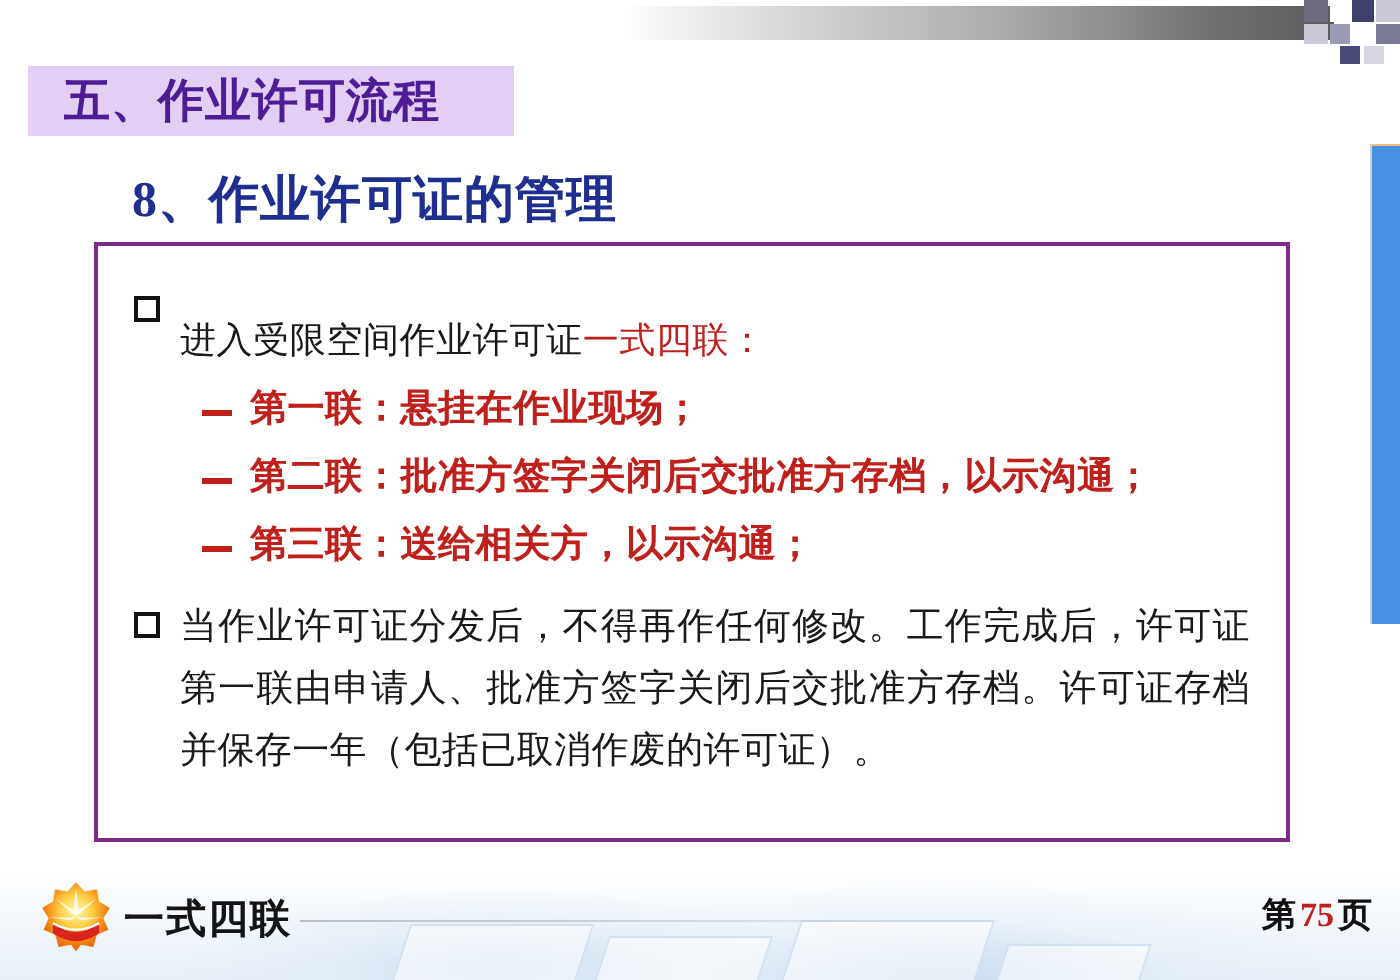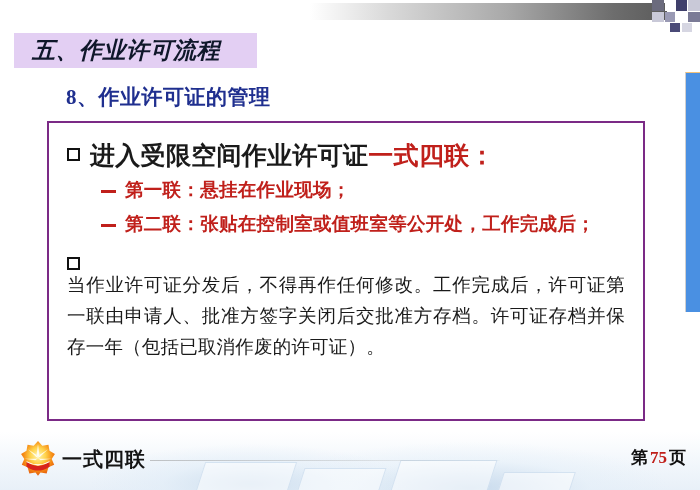--- a/index.html
+++ b/index.html
@@ -55,32 +55,31 @@
     height: 35px;
     background: #e3cff3;
     display: flex;
     align-items: center;
   }
   .section-title span {
     margin-left: 18px;
     font-family: "DejaVu Sans", "Liberation Sans", sans-serif;
     font-weight: bold;
     font-size: 23px;
-    color: #0f172a;
+    color: #4c1d95;
     letter-spacing: 0.5px;
-    font-style: italic;
   }
 
   .subtitle {
     position: absolute;
     left: 66px;
     top: 83px;
     font-family: "Liberation Serif", "DejaVu Serif", serif;
     font-weight: bold;
-    font-size: 21px;
+    font-size: 25px;
     color: #1f2f8f;
     letter-spacing: 0.5px;
   }
 
   
   .content-box {
     position: absolute;
     left: 47px;
     top: 121px;
     width: 598px;
@@ -99,25 +98,26 @@
   .sq-marker {
     flex: 0 0 auto;
     width: 13px;
     height: 13px;
     border: 2.5px solid #111111;
     margin-top: 7px;
     margin-right: 10px;
     box-sizing: border-box;
   }
   .bullet-text {
-    font-size: 25px;
-    font-weight: bold;
+    font-size: 18px;
+    font-weight: normal;
     color: #1a1a1a;
     line-height: 29px;
     letter-spacing: 0.3px;
+    margin-top: 15px;
   }
   .red-run { color: #c0201b; }
 
   .sub-list {
     margin: 6px 0 0 34px;
   }
   .sub-row {
     display: flex;
     align-items: flex-start;
     margin-bottom: 6px;
@@ -135,21 +135,20 @@
     font-weight: bold;
     color: #c0201b;
     line-height: 28px;
     letter-spacing: 0.3px;
   }
 
   .para-row {
     display: flex;
     align-items: flex-start;
     margin-top: 12px;
-    flex-direction: column;
   }
   .para-text {
     font-size: 18.5px;
     color: #1a1a1a;
     line-height: 31px;
     letter-spacing: 0.2px;
     text-align: justify;
   }
 
   
@@ -247,21 +246,25 @@
       </div>
     </div>
 
     <div class="sub-list">
       <div class="sub-row">
         <div class="dash-marker"></div>
         <div class="sub-text">第一联：悬挂在作业现场；</div>
       </div>
       <div class="sub-row">
         <div class="dash-marker"></div>
-        <div class="sub-text">第二联：张贴在控制室或值班室等公开处，工作完成后；</div>
+        <div class="sub-text">第二联：批准方签字关闭后交批准方存档，以示沟通；</div>
+      </div>
+      <div class="sub-row">
+        <div class="dash-marker"></div>
+        <div class="sub-text">第三联：送给相关方，以示沟通；</div>
       </div>
     </div>
 
     <div class="para-row">
       <div class="sq-marker"></div>
       <div class="para-text">当作业许可证分发后，不得再作任何修改。工作完成后，许可证第一联由申请人、批准方签字关闭后交批准方存档。许可证存档并保存一年（包括已取消作废的许可证）。</div>
     </div>
 
   </div>
 

